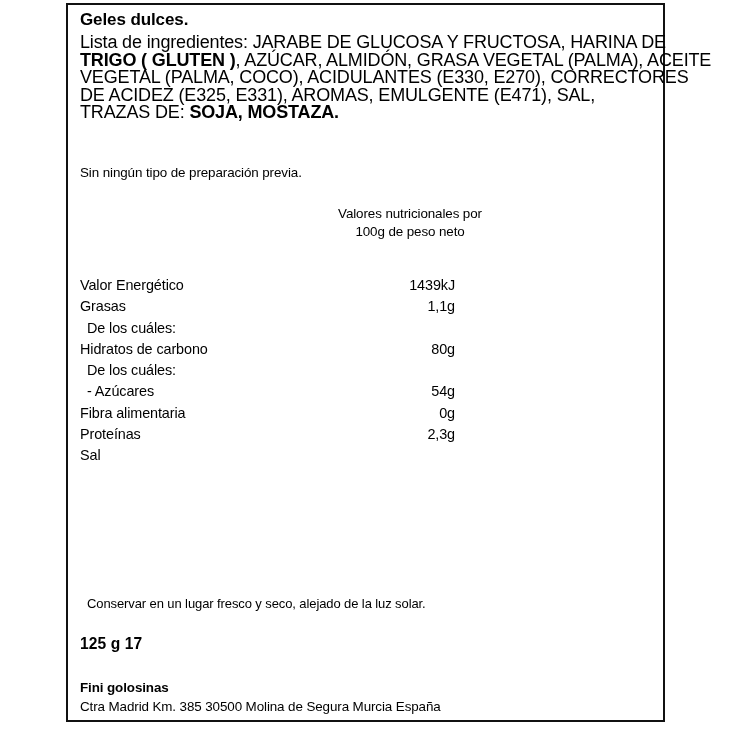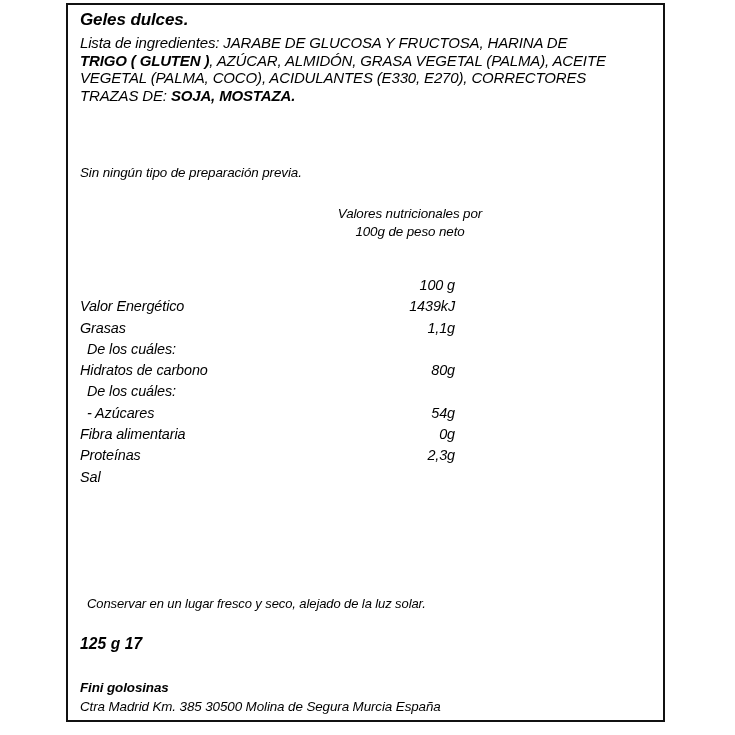--- a/index.html
+++ b/index.html
@@ -18,21 +18,20 @@
 
   #label-panel {
     position: absolute;
     left: 66px;
     top: 3px;
     width: 599px;
     height: 719px;
     box-sizing: border-box;
     border: 2px solid #111111;
     background: #ffffff;
-    font-style: italic;
   }
 
   .inner {
     position: absolute;
     left: 12px;
     top: 0;
     right: 10px;
     bottom: 0;
   }
 
@@ -46,21 +45,21 @@
     letter-spacing: -0.1px;
     line-height: 20px;
   }
 
   
   #ingredients-block {
     position: absolute;
     left: 0;
     top: 29px;
     width: 578px;
-    font-size: 15px;
+    font-size: 18px;
     line-height: 17.6px;
     letter-spacing: -0.15px;
     white-space: nowrap;
   }
   #ingredients-block .ing-line {
     display: block;
     height: 17.6px;
   }
   #ingredients-block b {
     font-weight: bold;
@@ -164,36 +163,33 @@
 
 <div id="label-panel">
   <div class="inner">
 
     <div id="product-title">Geles dulces.</div>
 
     <div id="ingredients-block">
         <span class="ing-line"><span>Lista de ingredientes: JARABE DE GLUCOSA Y FRUCTOSA, HARINA DE</span></span>
         <span class="ing-line"><b>TRIGO ( GLUTEN )</b><span>, AZÚCAR, ALMIDÓN, GRASA VEGETAL (PALMA), ACEITE</span></span>
         <span class="ing-line"><span>VEGETAL (PALMA, COCO), ACIDULANTES (E330, E270), CORRECTORES</span></span>
+        <span class="ing-line"><span>DE ACIDEZ (E325, E331), AROMAS, EMULGENTE (E471), SAL,</span></span>
         <span class="ing-line"><span>TRAZAS DE: </span><b>SOJA, MOSTAZA.</b></span>
       </div>
 
     <div id="preparation-text">Sin ningún tipo de preparación previa.</div>
 
     <div id="nutrition-header">
       <span class="nh-line">Valores nutricionales por</span>
       <span class="nh-line">100g de peso neto</span>
     </div>
 
     <div id="nutrition-table">
         <div class="nt-row">
-          <span class="nt-label"></span>
-          <span class="nt-value">100 g</span>
-        </div>
-        <div class="nt-row">
           <span class="nt-label">Valor  Energético</span>
           <span class="nt-value">1439kJ</span>
         </div>
         <div class="nt-row">
           <span class="nt-label">Grasas</span>
           <span class="nt-value">1,1g</span>
         </div>
         <div class="nt-row">
           <span class="nt-label indent-1">De los cuáles:</span>
           <span class="nt-value"></span>

